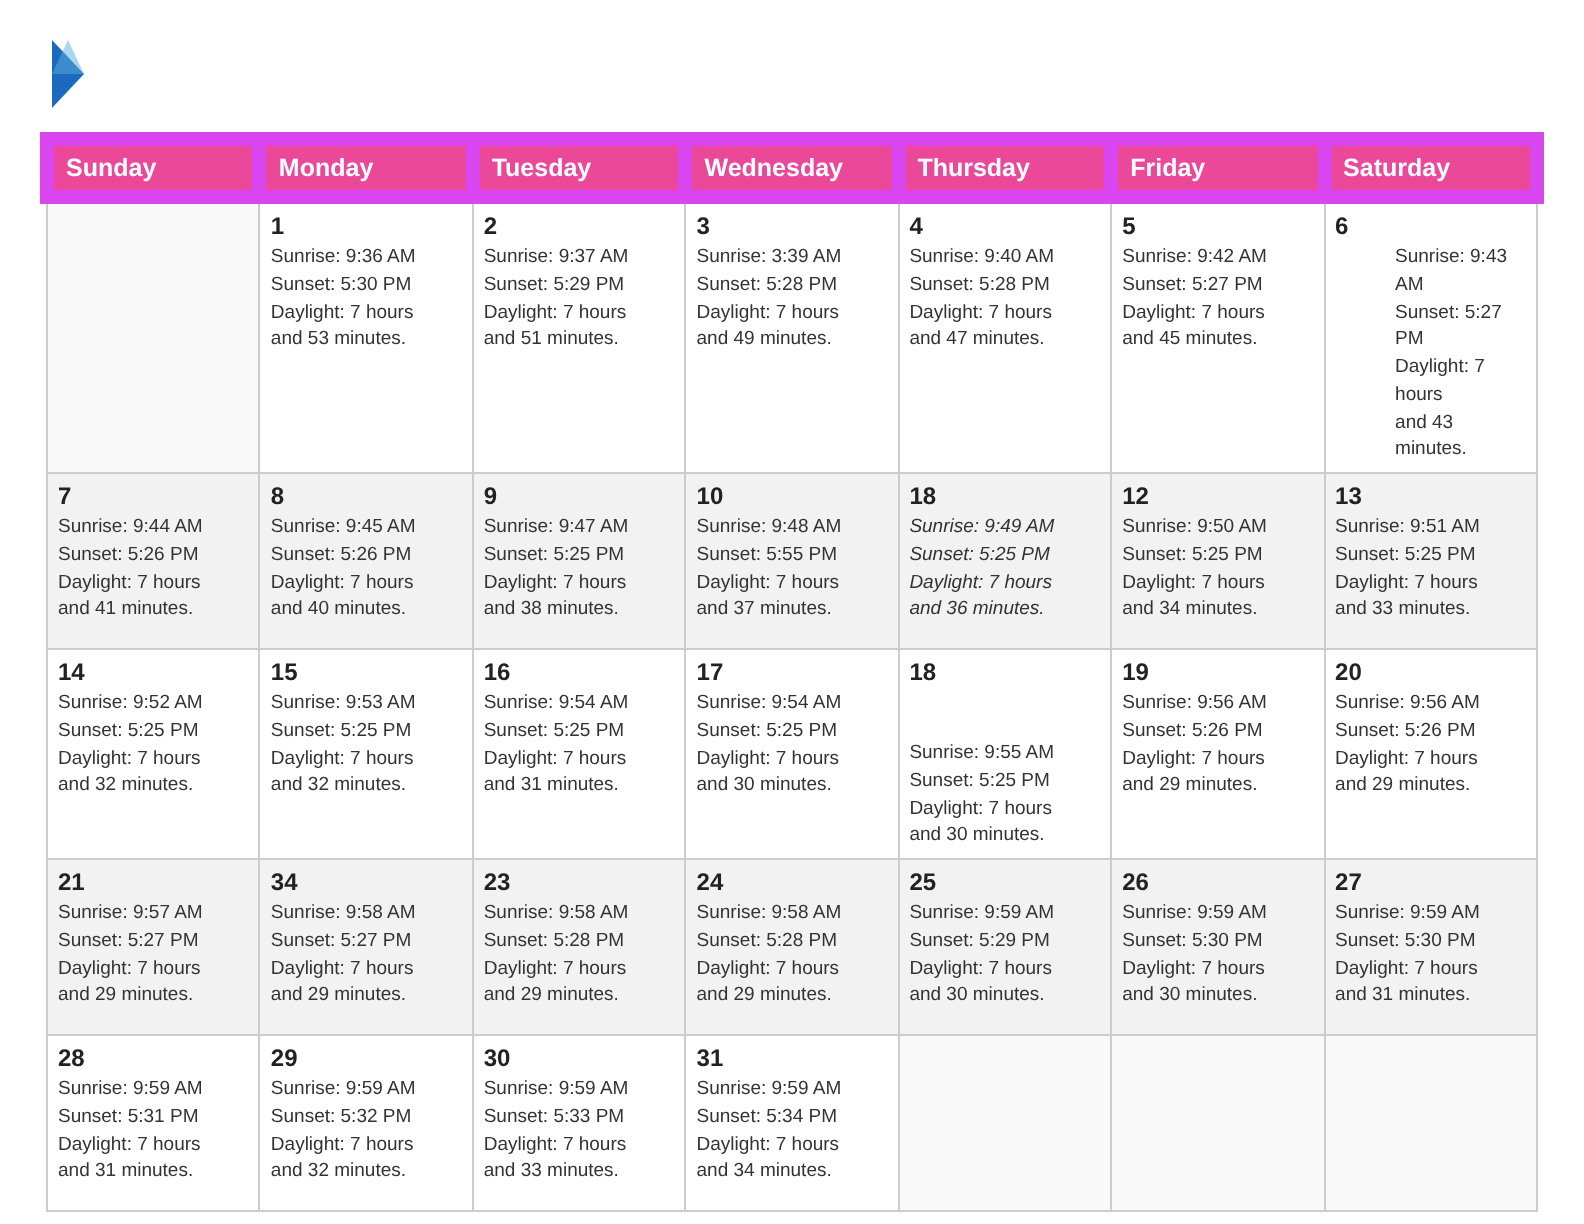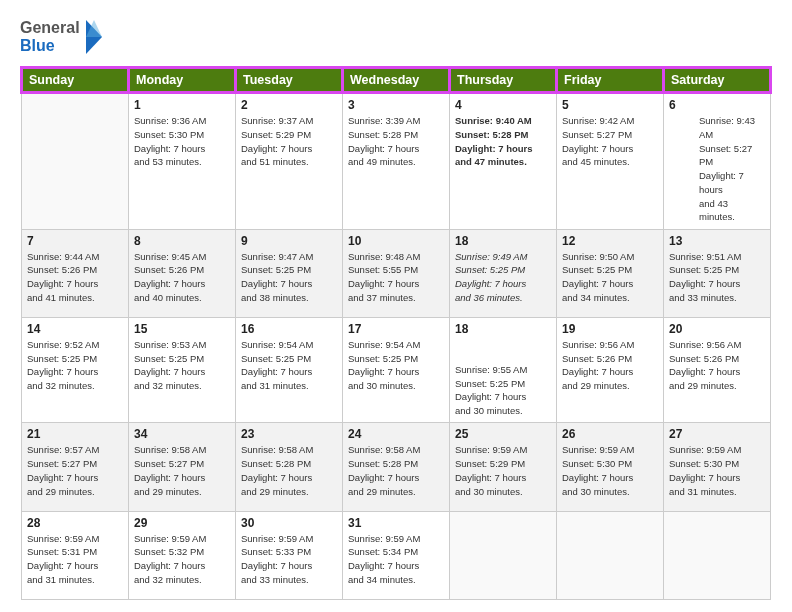--- a/index.html
+++ b/index.html
@@ -43,27 +43,27 @@
       margin-top: 2px;
     }
     .calendar {
       flex: 1;
       border: 1px solid #ccc;
       border-collapse: collapse;
       width: 100%;
       table-layout: fixed;
     }
     .calendar thead tr th {
-      background-color: #4d7c0f;
+      background-color: #ec4899;
       color: #fff;
       text-align: left;
       padding: 4px 6px;
       font-size: 12.5px;
       font-weight: bold;
-      border: 3px solid #d946ef;
+      border: 7px solid #d946ef;
     }
     .calendar tbody tr td {
       border: 1px solid #ccc;
       vertical-align: top;
       padding: 4px 5px;
       font-size: 10px;
       color: #333;
       width: 14.28%;
       height: 88px;
     }
@@ -86,24 +86,20 @@
       background-color: #f2f2f2;
     }
   </style>
 </head>
 <body>
 
 <div class="page">
   <div class="header">
     <div class="logo">
 <div style="display:flex;align-items:center;gap:0px;">
-  <div style="display:flex;flex-direction:column;align-items:flex-start;line-height:1.1;">
-    <span style="font-size:16px;font-weight:bold;color:#555;">General</span>
-    <span style="font-size:16px;font-weight:bold;color:#1a6bbf;">Blue</span>
-  </div>
   <svg width="22" height="38" viewBox="0 0 22 38" style="margin-left:2px;">
     <polygon points="4,2 20,19 4,36" fill="#1a6bbf"></polygon>
     <polygon points="12,2 20,19 4,19" fill="#5aaee0" opacity="0.5"></polygon>
   </svg>
 </div>
 </div>
     <div class="title-block">
       <div class="month-title"></div>
       <div class="location"></div>
     </div>
@@ -140,21 +136,21 @@
           </td>
           <td>
             <span class="day-num">3</span>
             <div class="day-detail" style="white-space: pre-line;">Sunrise: 3:39 AM
 Sunset: 5:28 PM
 Daylight: 7 hours
 and 49 minutes.</div>
           </td>
           <td>
             <span class="day-num">4</span>
-            <div class="day-detail" style="white-space: pre-line; font-weight: bold;">Sunrise: 9:40 AM
+            <div class="day-detail" style="white-space: pre-line;">Sunrise: 9:40 AM
 Sunset: 5:28 PM
 Daylight: 7 hours
 and 47 minutes.</div>
           </td>
           <td>
             <span class="day-num">5</span>
             <div class="day-detail" style="white-space: pre-line;">Sunrise: 9:42 AM
 Sunset: 5:27 PM
 Daylight: 7 hours
 and 45 minutes.</div>

